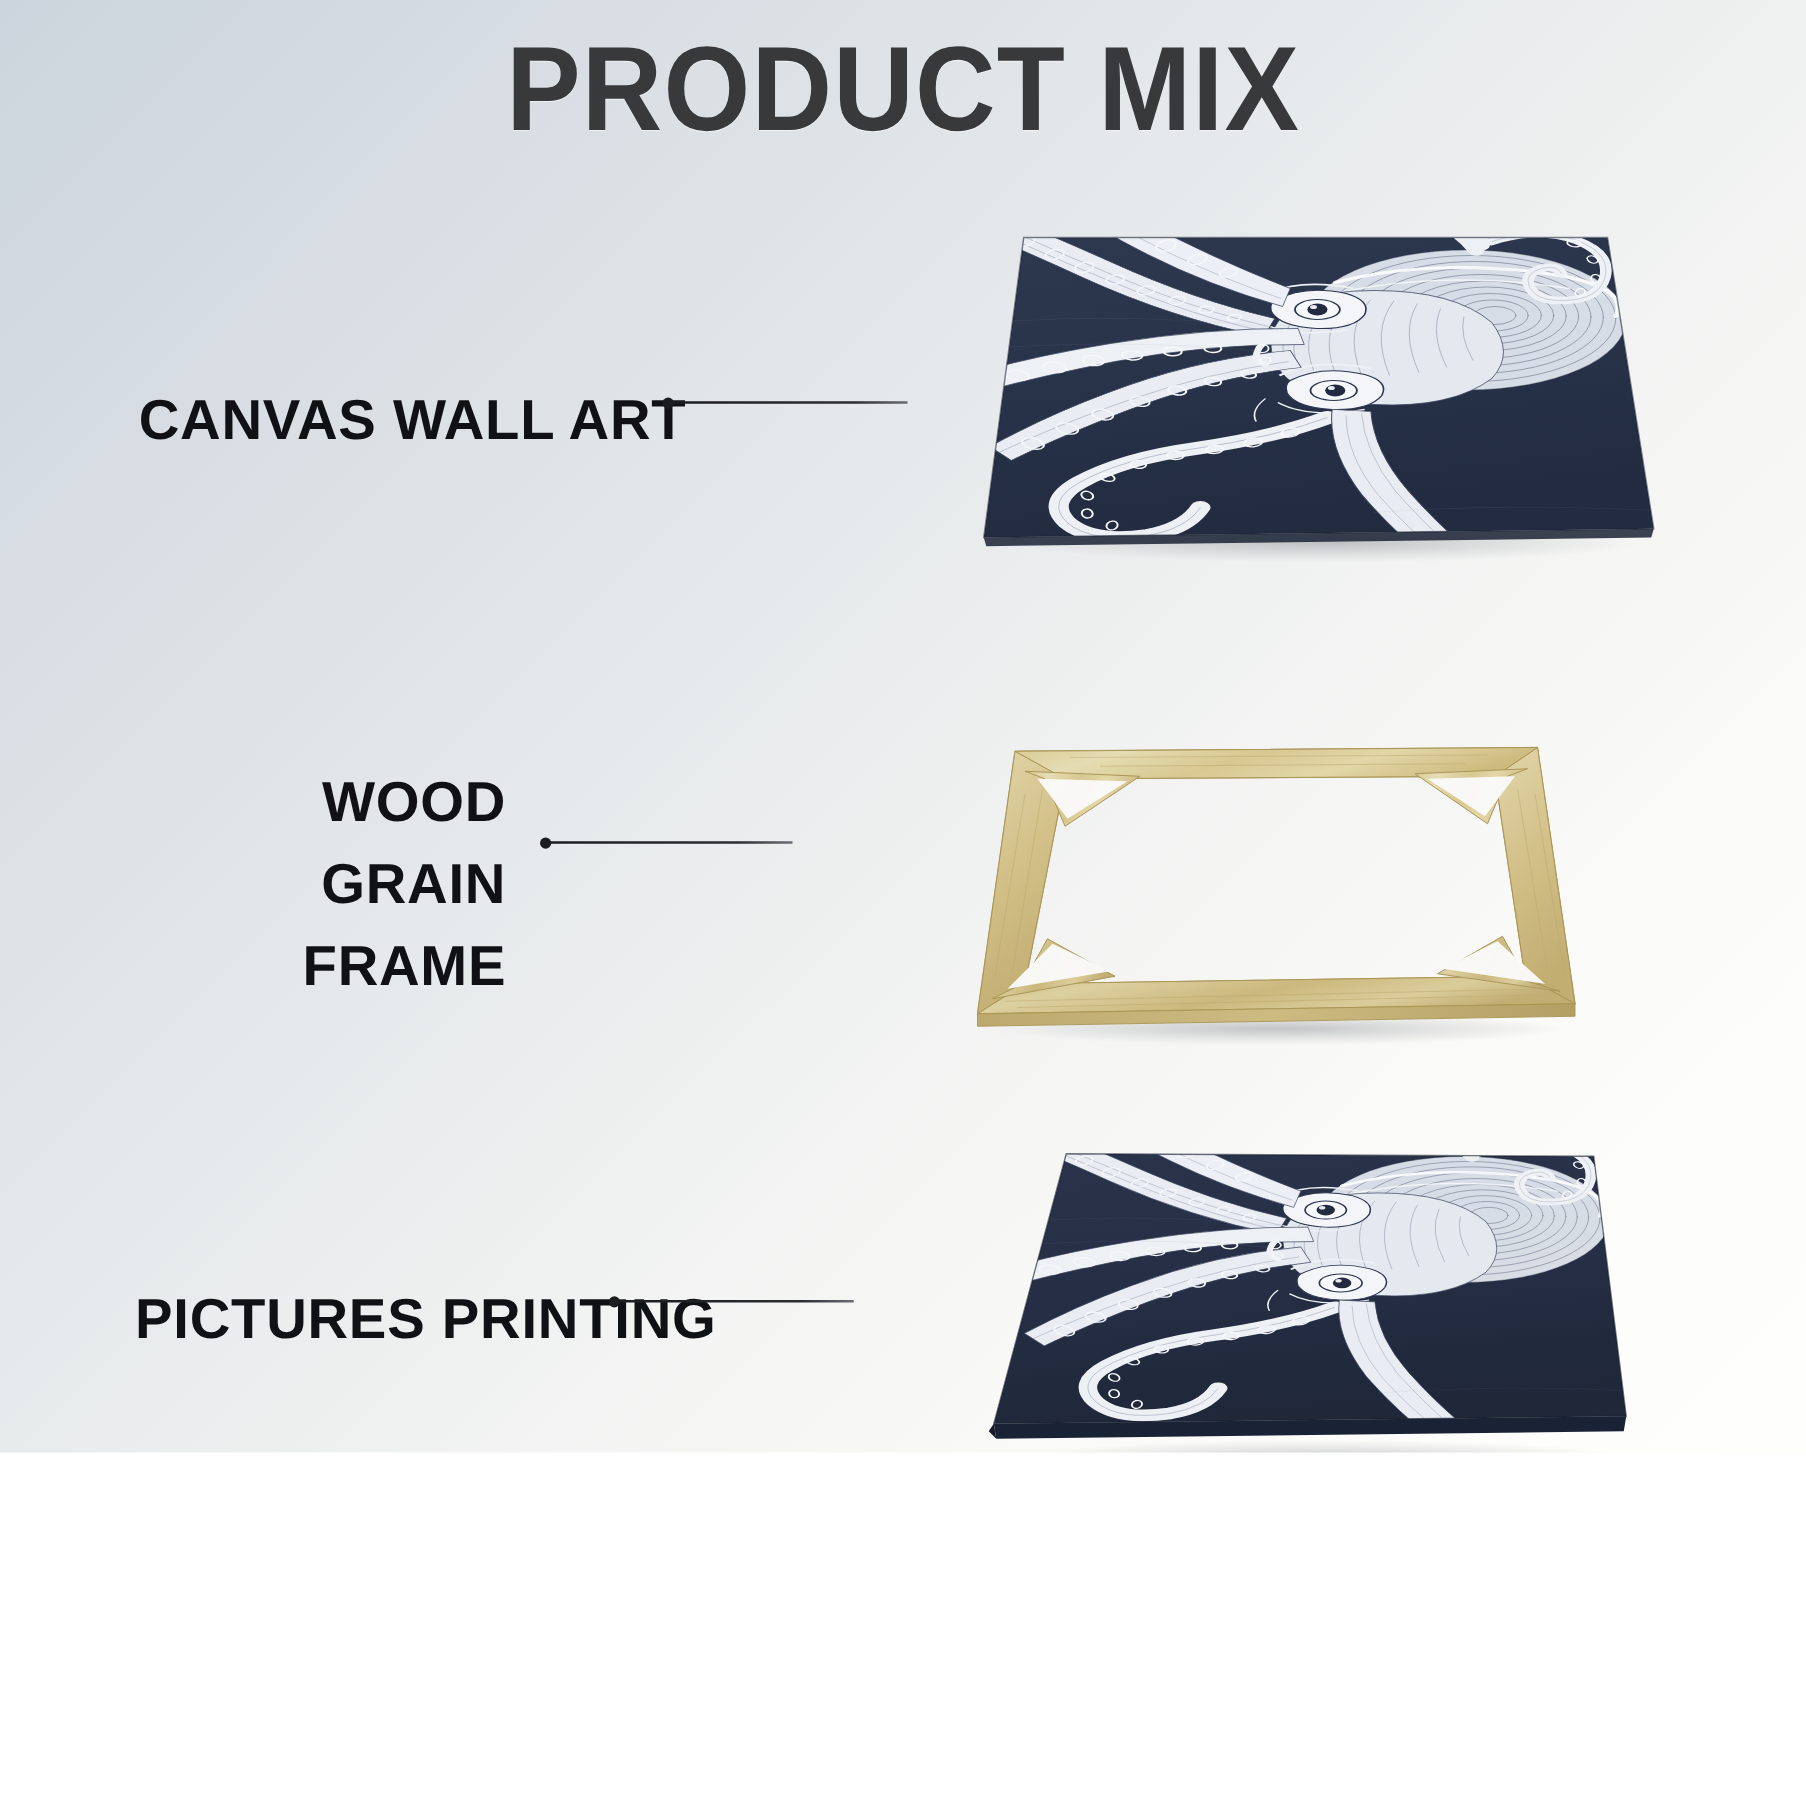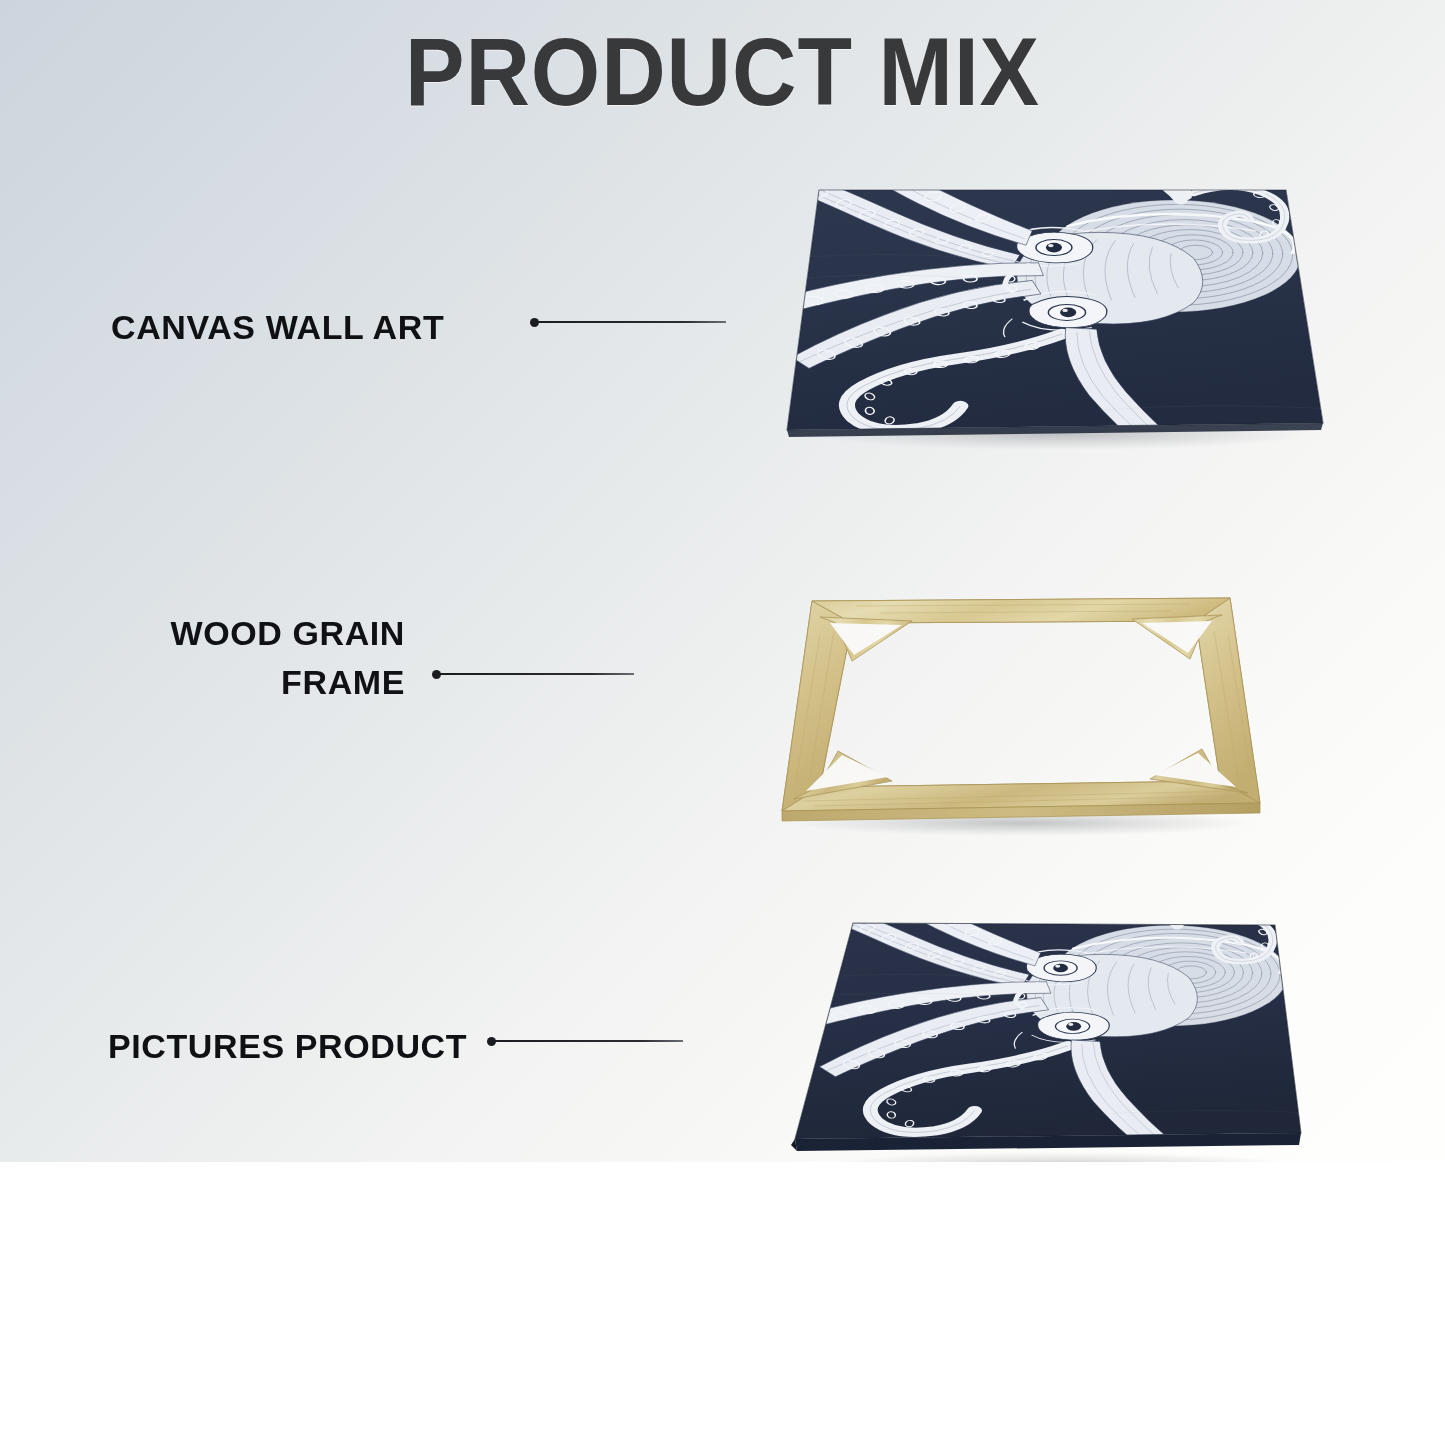--- a/index.html
+++ b/index.html
@@ -47,21 +47,21 @@
     transform-origin: 50% 0;
     white-space: nowrap;
     text-shadow: 0 1px 0 rgba(255,255,255,0.55);
   }
 
   
   .callout-label {
     position: absolute;
     font-family: "Liberation Sans", sans-serif;
     font-weight: bold;
-    font-size: 34px;
+    font-size: 45px;
     letter-spacing: 0.6px;
     color: #101114;
     white-space: pre-line;
     line-height: 1.45;
   }
   .callout-label.one-line { white-space: nowrap; }
 
   #label-canvas  { left: 111px; top: 303px; }
   #label-frame   { left: 155px; top: 609px; text-align: right; width: 250px; }
   #label-print   { left: 108px; top: 1022px; }
@@ -412,19 +412,19 @@
     <span class="rule"></span>
   </div>
 
   <div id="label-frame" class="callout-label">WOOD GRAIN
 FRAME</div>
   <div id="leader-frame" class="leader">
     <span class="dot"></span>
     <span class="rule"></span>
   </div>
 
-  <div id="label-print" class="callout-label one-line">PICTURES PRODUCT</div>
+  <div id="label-print" class="callout-label one-line">PICTURES PRINTING</div>
   <div id="leader-print" class="leader">
     <span class="dot"></span>
     <span class="rule"></span>
   </div>
 
 </div>
 
 </body></html>

